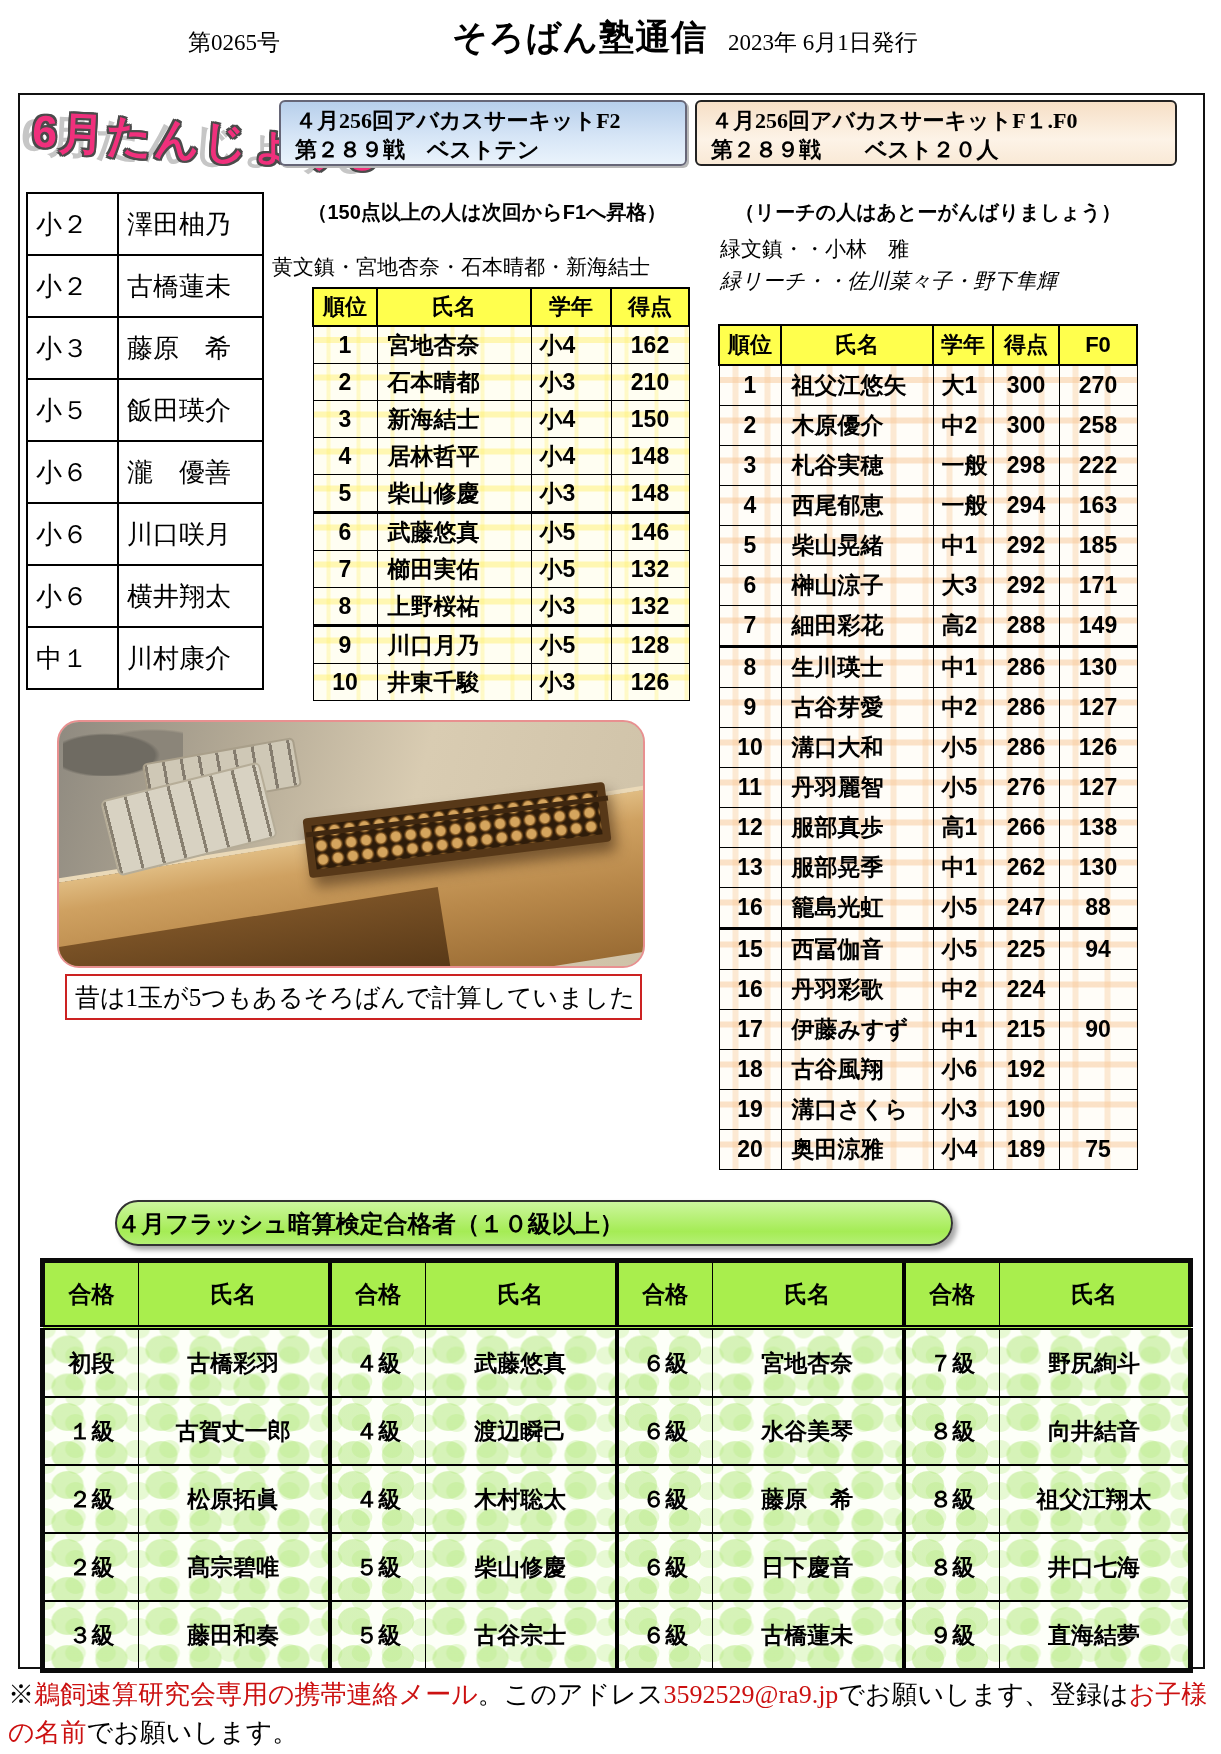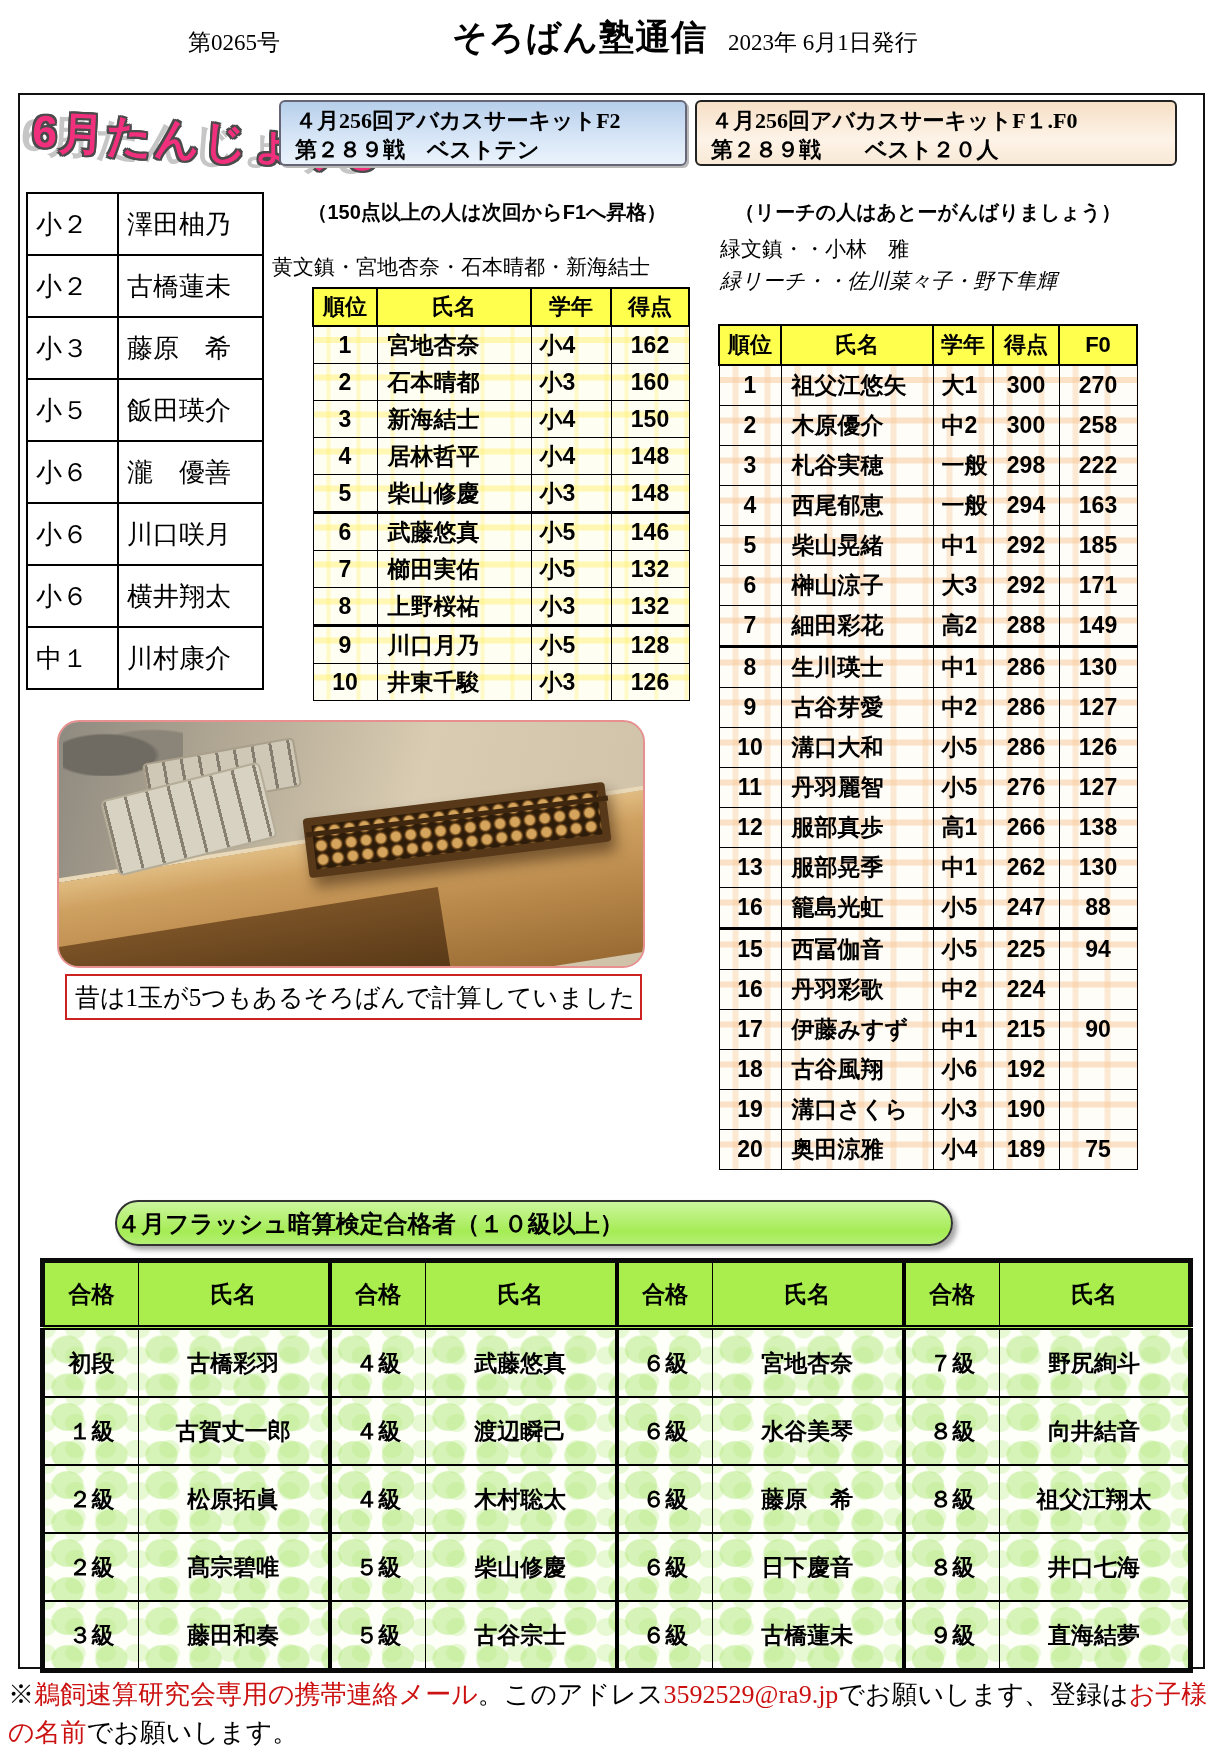--- a/index.html
+++ b/index.html
@@ -208,21 +208,21 @@
             <td class="c-rank">1</td>
             <td class="c-name">宮地杏奈</td>
             <td class="c-grade">小4</td>
             <td class="c-score">162</td>
           </tr>
 
           <tr>
             <td class="c-rank">2</td>
             <td class="c-name">石本晴都</td>
             <td class="c-grade">小3</td>
-            <td class="c-score">160</td>
+            <td class="c-score">210</td>
           </tr>
 
           <tr>
             <td class="c-rank">3</td>
             <td class="c-name">新海結士</td>
             <td class="c-grade">小4</td>
             <td class="c-score">150</td>
           </tr>
 
           <tr>

